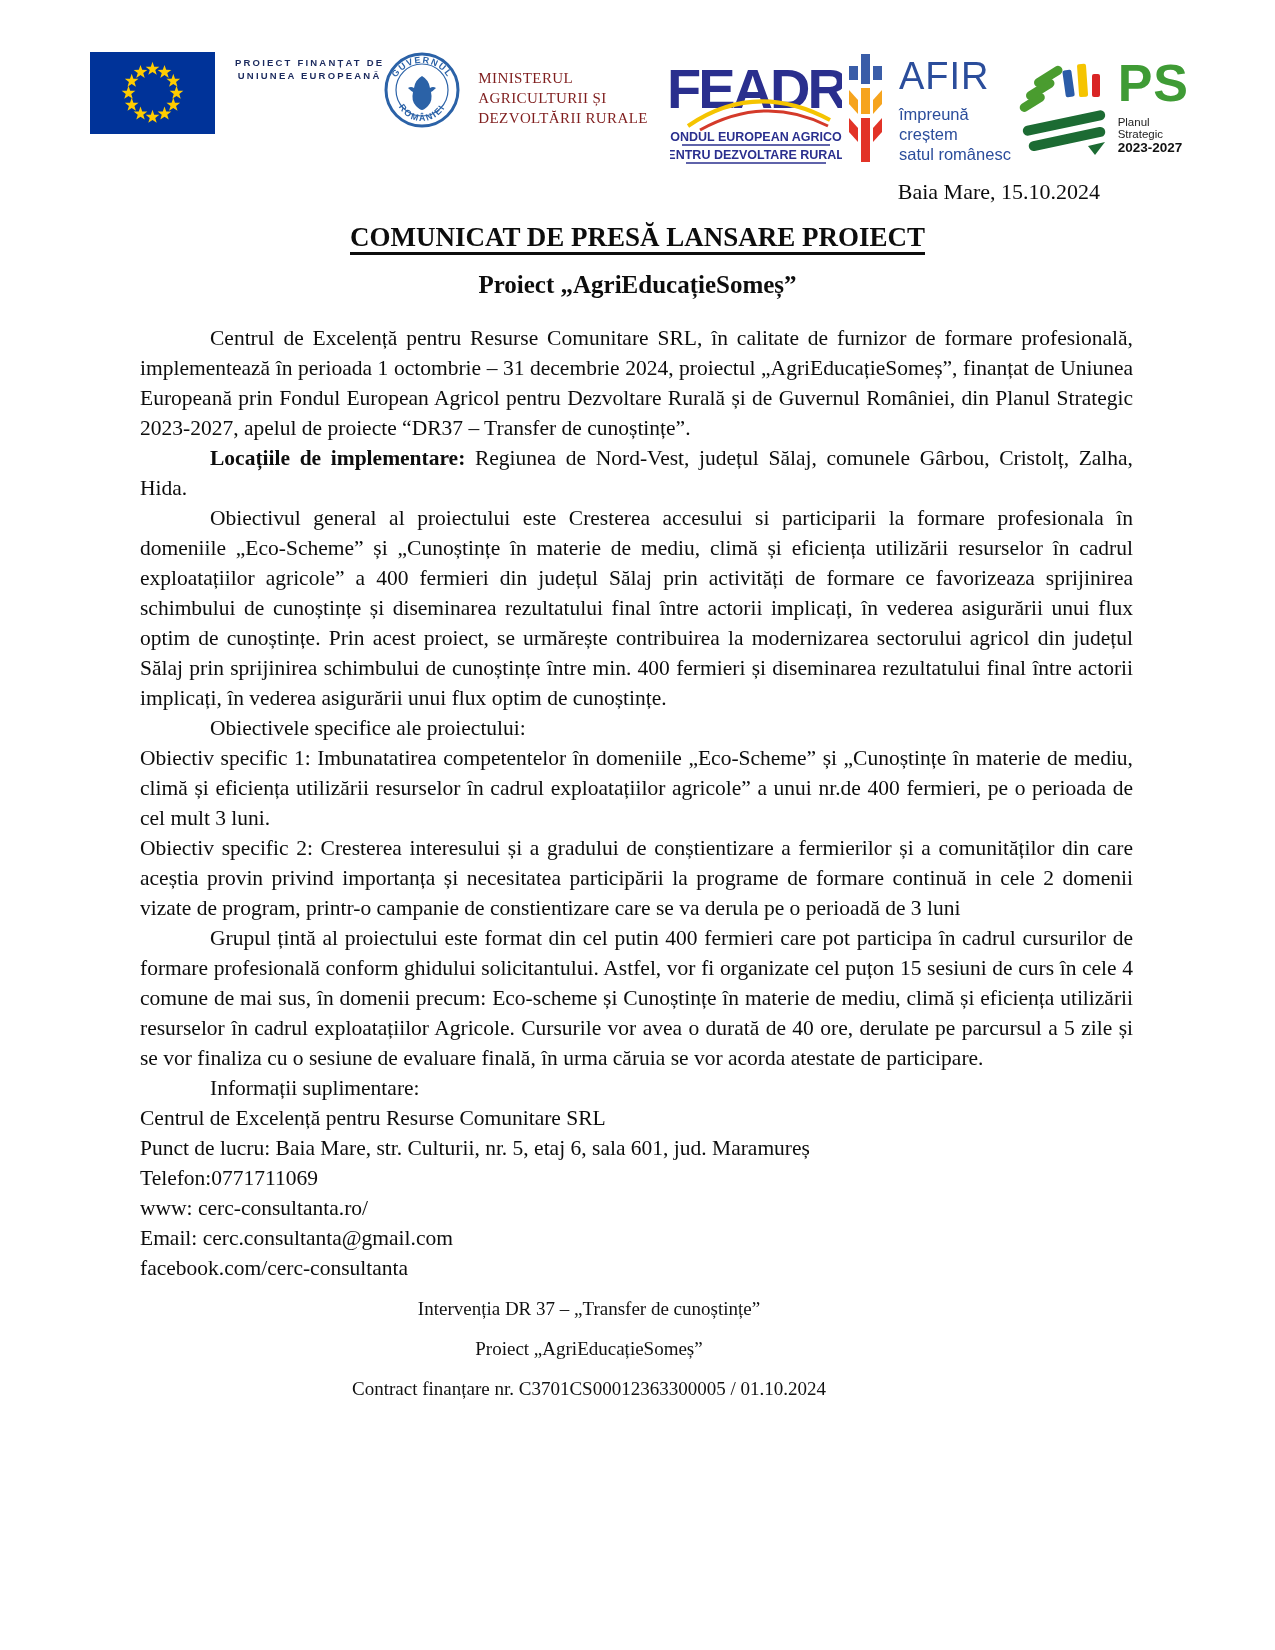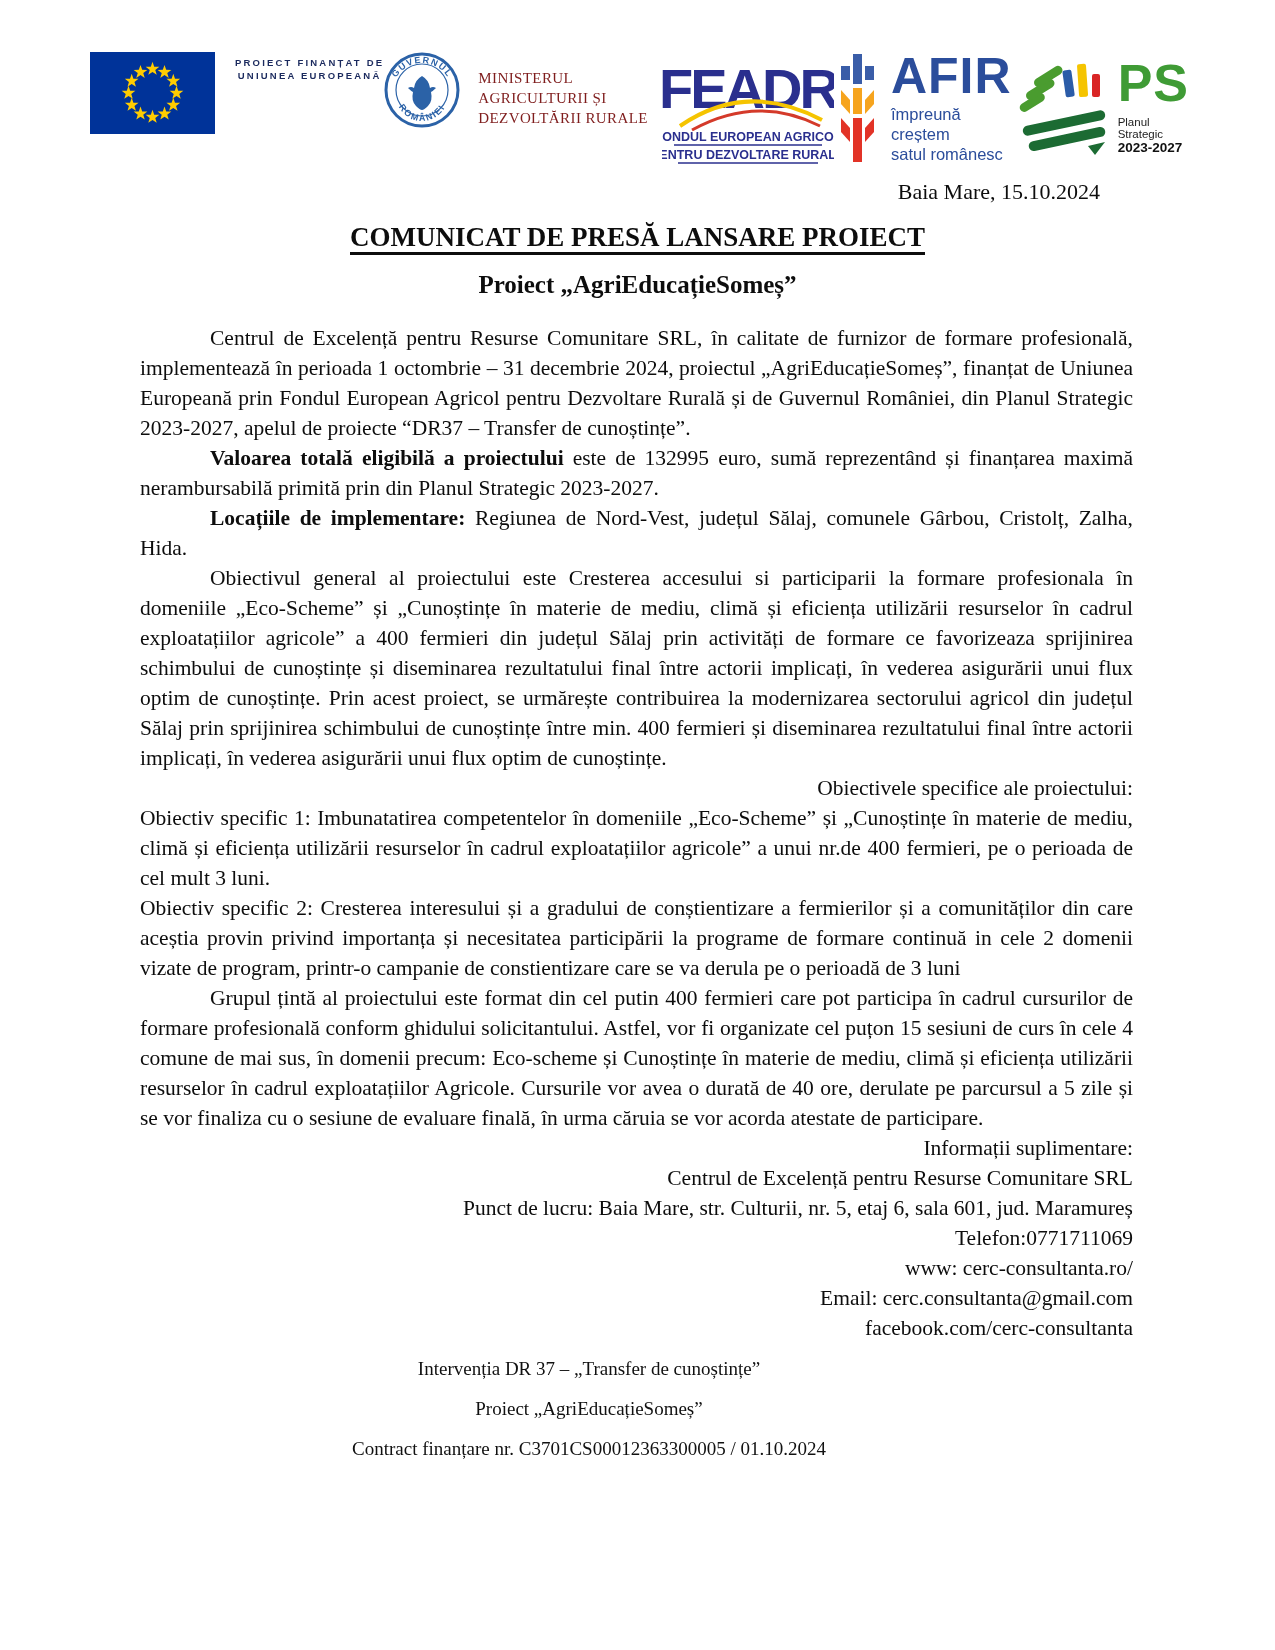--- a/index.html
+++ b/index.html
@@ -19,37 +19,37 @@
     margin-top:4px; text-align:center;
     font-family:"Liberation Sans", sans-serif; font-size:9.5px; font-weight:bold;
     letter-spacing:2.2px; color:#1b2a5e; line-height:13px; white-space:nowrap;
   }
   .ministry-text {
     margin:16px 0 0 18px; font-family:"Liberation Serif", serif;
     font-size:15px; line-height:20px; color:#7f1d1d; letter-spacing:.4px;
   }
   .afir-block { display:flex; align-items:flex-start; }
   .afir-texts { margin-left:10px; font-family:"Liberation Sans", sans-serif; color:#2b4d9b; }
-  .afir-acronym { font-size:50px; font-weight:bold; line-height:48px; letter-spacing:1px; }
+  .afir-acronym { font-size:38px; font-weight:normal; line-height:48px; letter-spacing:1px; }
   .afir-tagline { font-size:16.5px; line-height:20px; margin-top:4px; }
   .ps-block { display:flex; align-items:flex-start; margin-top:6px; }
   .ps-texts { margin-left:6px; font-family:"Liberation Sans", sans-serif; }
   .ps-acronym { font-size:52px; font-weight:bold; line-height:50px; color:#3f9b35; letter-spacing:1px; }
   .ps-name { font-size:11.5px; color:#222; margin-top:8px; }
   .ps-years { font-size:13.5px; font-weight:bold; color:#111; }
   
   .date-line { text-align:right; padding-right:175px; margin-top:6px; font-size:22px; line-height:28px; }
   .doc-title { text-align:center; margin-top:16px; font-size:27px; font-weight:bold; }
   .doc-title span { border-bottom:3px solid #0d0d0d; padding-bottom:0; }
   .doc-subtitle { text-align:center; margin-top:18px; font-size:25px; font-weight:bold; }
   
   .body-text { margin:24px 142px 0 140px; font-size:21.5px; line-height:30px; }
   .body-text p { margin:0; text-align:justify; }
   .body-text p.indent { text-indent:70px; }
-  .body-text p.left { text-align:right; }
+  .body-text p.left { text-align:left; }
   .lead-bold { font-weight:bold; }
   
   .footer-row { display:flex; align-items:center; margin:6px 0 0 325px; }
   .footer-texts {
     width:500px; margin-left:14px; text-align:center;
     font-size:19px; line-height:40px; color:#111;
   }
 </style>
 </head>
 <body>
@@ -183,21 +183,20 @@
   <div class="date-line">Baia Mare, 15.10.2024</div>
 
   <div class="doc-title">
     <span>COMUNICAT DE PRESĂ LANSARE PROIECT</span>
   </div>
 
   <div class="doc-subtitle">Proiect „AgriEducațieSomeș”</div>
 
   <div class="body-text">
     <p class="indent">Centrul de Excelență pentru Resurse Comunitare SRL, în calitate de furnizor de formare profesională, implementează în perioada 1 octombrie – 31 decembrie 2024, proiectul „AgriEducațieSomeș”,  finanțat de Uniunea Europeană prin Fondul European Agricol pentru Dezvoltare Rurală și de Guvernul României, din Planul Strategic 2023-2027, apelul de proiecte “DR37 – Transfer de cunoștințe”.</p>
-    <p class="indent"><span class="lead-bold">Valoarea totală eligibilă a proiectului</span><span> este de 132995 euro, sumă reprezentând și finanțarea maximă nerambursabilă primită prin din Planul Strategic 2023-2027.</span></p>
     <p class="indent"><span class="lead-bold">Locațiile de implementare:</span><span> Regiunea de Nord-Vest, județul Sălaj, comunele Gârbou, Cristolț, Zalha, Hida.</span></p>
     <p class="indent">Obiectivul general al proiectului este Cresterea accesului si participarii la formare profesionala în domeniile „Eco-Scheme” și „Cunoștințe în materie de mediu, climă și eficiența utilizării resurselor în cadrul exploatațiilor agricole” a 400 fermieri din județul Sălaj prin activități de formare ce favorizeaza sprijinirea schimbului de cunoștințe și diseminarea rezultatului final între actorii implicați, în vederea asigurării unui flux optim de cunoștințe. Prin acest proiect, se urmărește contribuirea la modernizarea sectorului agricol din județul Sălaj prin sprijinirea schimbului de cunoștințe între min. 400 fermieri și diseminarea rezultatului final între actorii implicați, în vederea asigurării unui flux optim de cunoștințe.</p>
     <p class="indent left">Obiectivele specifice ale proiectului:</p>
     <p>Obiectiv specific 1: Imbunatatirea competentelor în domeniile „Eco-Scheme” și „Cunoștințe în materie de mediu, climă și eficiența utilizării resurselor în cadrul exploatațiilor agricole” a unui nr.de 400 fermieri, pe o perioada de cel mult 3 luni.</p>
     <p>Obiectiv specific 2: Cresterea interesului și a gradului de conștientizare a fermierilor și a comunităților din care aceștia provin privind importanța și necesitatea participării la programe de formare continuă in cele 2 domenii vizate de program, printr-o campanie de constientizare care se va derula pe o perioadă de 3 luni</p>
     <p class="indent">Grupul țintă al proiectului este format din cel putin 400 fermieri care pot participa în cadrul cursurilor de formare profesională conform ghidului solicitantului. Astfel, vor fi organizate cel puțon 15 sesiuni de curs în cele 4 comune de mai sus, în domenii precum: Eco-scheme și Cunoștințe în materie de mediu, climă și eficiența utilizării resurselor în cadrul exploatațiilor Agricole. Cursurile vor avea o durată de 40 ore, derulate pe parcursul a 5 zile și se vor finaliza cu o sesiune de evaluare finală, în urma căruia se vor acorda atestate de participare.</p>
     <p class="indent left">Informații suplimentare:</p>
     <p class="left">Centrul de Excelență pentru Resurse Comunitare SRL</p>
     <p class="left">Punct de lucru: Baia Mare, str. Culturii, nr. 5, etaj 6, sala 601, jud. Maramureș</p>
     <p class="left">Telefon:0771711069</p>

